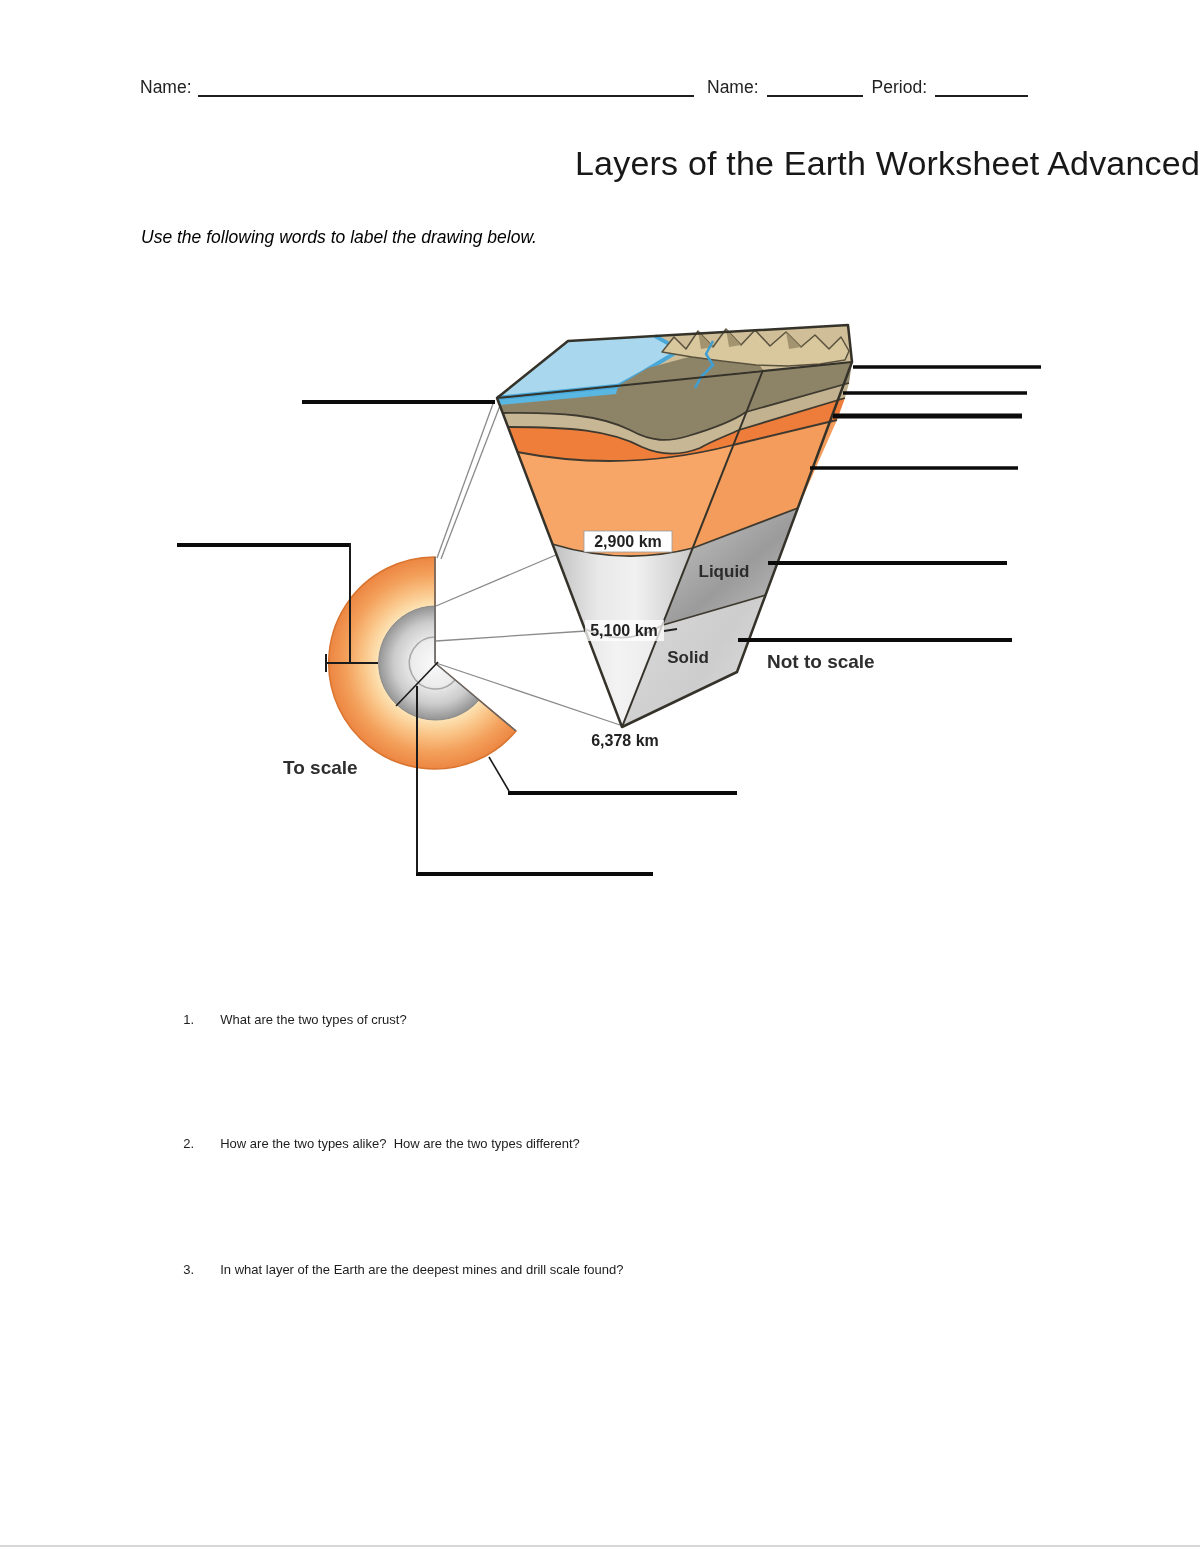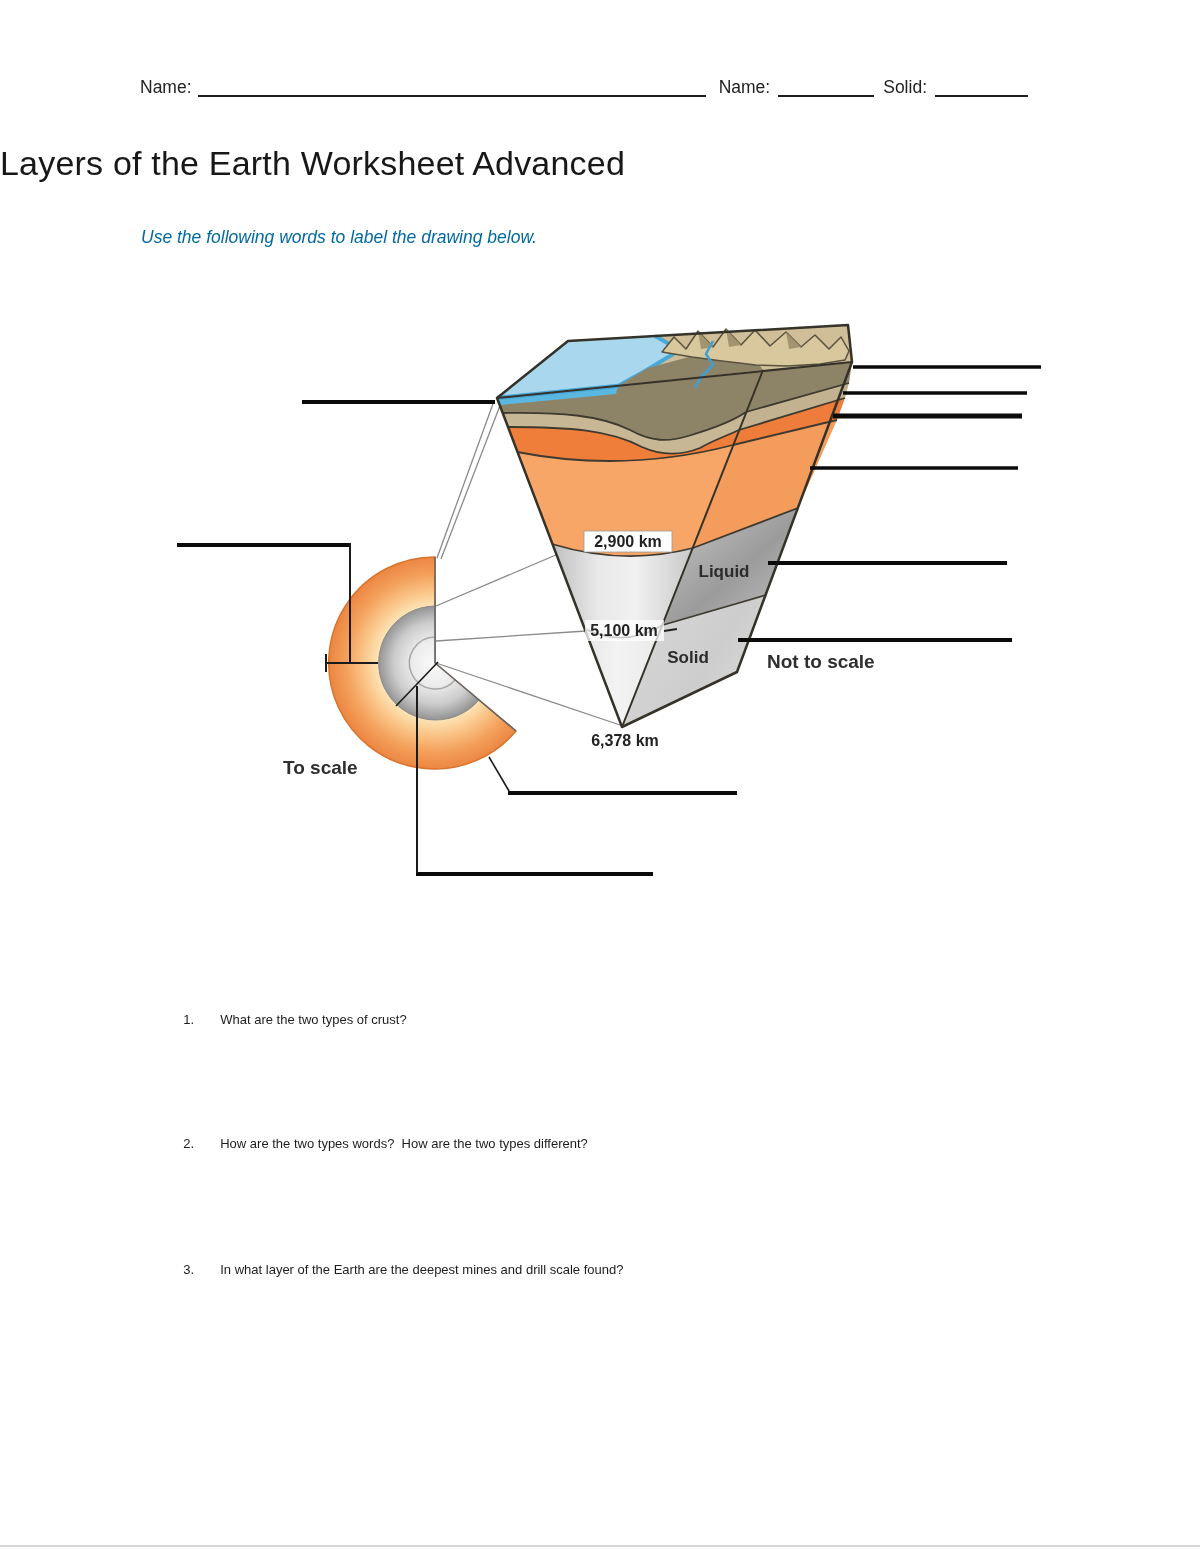--- a/index.html
+++ b/index.html
@@ -10,42 +10,42 @@
   .header-row{
     position:absolute;top:76px;left:140px;width:888px;height:21px;
     display:flex;align-items:flex-end;font-size:17.5px;line-height:20px;color:#222;
   }
   .hlabel{white-space:nowrap;text-align:right;}
   .blank{height:0;border-bottom:2px solid #1f1f1f;align-self:flex-end;}
   .blank.name{flex:1;margin-left:6px;margin-right:13px;}
   .blank.date{width:96px;margin-left:8px;margin-right:9px;}
   .blank.period{width:93px;margin-left:8px;}
   .title{
-    position:absolute;top:144px;left:0;width:1200px;text-align:left;
+    position:absolute;top:144px;left:0;width:1200px;text-align:right;
     font-size:34px;letter-spacing:0.2px;color:#181818;
   }
   .instruction{
-    position:absolute;top:227px;left:141px;font-size:17.5px;font-style:italic;color:#0369a1;
+    position:absolute;top:227px;left:141px;font-size:17.5px;font-style:italic;color:#000000;
   }
   .diagram-svg{position:absolute;top:0;left:0;}
   .question{position:absolute;left:176px;width:900px;font-size:13px;color:#1d1d1d;white-space:pre-wrap;}
   .qnum{display:inline-block;width:37px;}
   .q1{top:997px;} .q2{top:1121px;} .q3{top:1247px;}
   .page-bottom-line{position:absolute;left:0;top:1545px;width:1200px;height:2px;background:#d7d7d7;}
   svg text{font-family:"Liberation Sans", sans-serif;}
 </style>
 </head>
 <body>
 
 <div class="header-row">
   <span class="hlabel">Name:</span>
   <span class="blank name"></span>
   <span class="hlabel">Name:</span>
   <span class="blank date"></span>
-  <span class="hlabel">Solid:</span>
+  <span class="hlabel">Period:</span>
   <span class="blank period"></span>
 </div>
 
 <div class="title">Layers of the Earth Worksheet Advanced</div>
 
 <div class="instruction">Use the following words to label the drawing below.</div>
 
 <svg class="diagram-svg" width="1200" height="1549" viewBox="0 0 1200 1549" xmlns="http://www.w3.org/2000/svg">
   <defs>
     <linearGradient id="gFrontOuterCore" x1="0" y1="0" x2="1" y2="0">
@@ -194,19 +194,19 @@
 
     <text x="767" y="668" font-size="19" text-anchor="start" fill="#2e2e2e">Not to scale</text>
     <text x="283" y="774" font-size="19" text-anchor="start" fill="#2e2e2e">To scale</text>
   </g>
 </svg>
 
 <div class="question q1">
   <span class="qnum">1.</span><span>What are the two types of crust?</span>
 </div>
 <div class="question q2">
-  <span class="qnum">2.</span><span>How are the two types words?  How are the two types different?</span>
+  <span class="qnum">2.</span><span>How are the two types alike?  How are the two types different?</span>
 </div>
 <div class="question q3">
   <span class="qnum">3.</span><span>In what layer of the Earth are the deepest mines and drill scale found?</span>
 </div>
 
 <div class="page-bottom-line"></div>
 
 </body></html>

